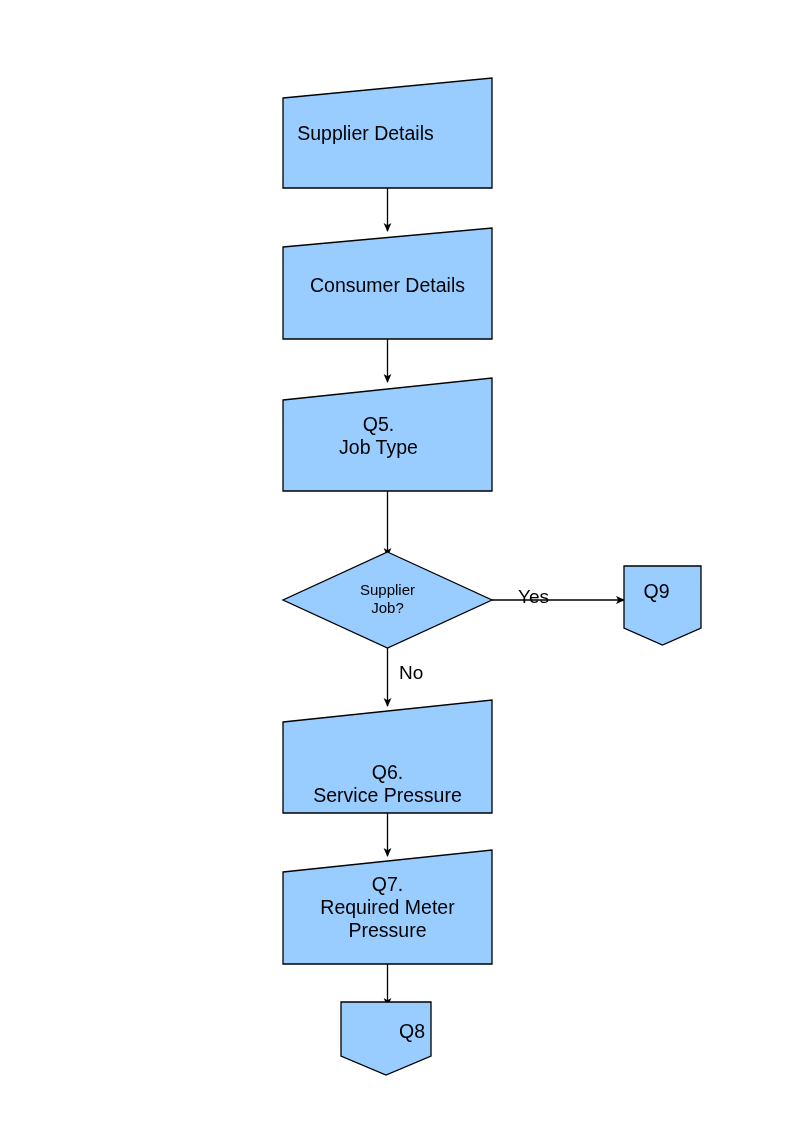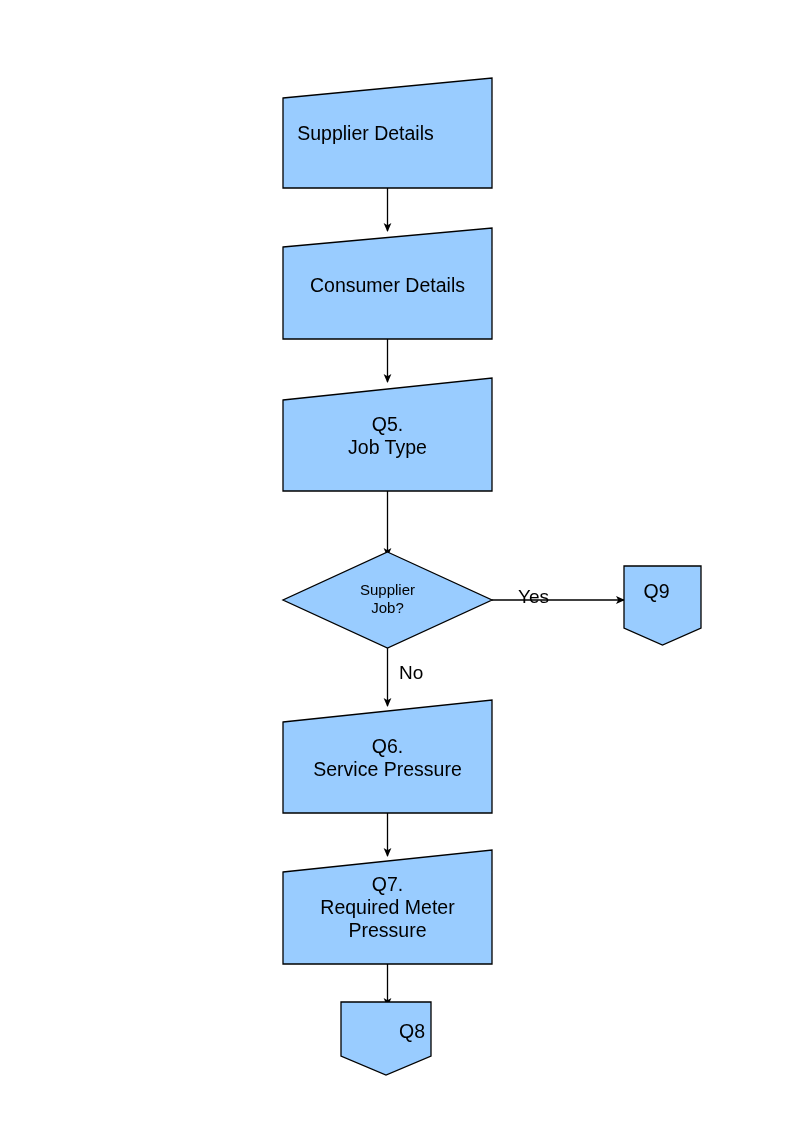--- a/index.html
+++ b/index.html
@@ -100,29 +100,29 @@
     <line x1="387.5" y1="964" x2="387.5" y2="1006" stroke="#000000" stroke-width="1.3" marker-end="url(#arrowhead)"></line>
   </g>
 
   <polygon points="341,1002 431,1002 431,1056 386,1075 341,1056" fill="#99ccff" stroke="#000000" stroke-width="1.3"></polygon>
 </svg>
 
 <div class="node-label label-process" style="left:283px; top:122px; width:165px;">Supplier Details</div>
 
 <div class="node-label label-process" style="left:283px; top:274px; width:209px;">Consumer Details</div>
 
-<div class="node-label label-process" style="left:283px; top:413px; width:209px;">Q5.
+<div class="node-label label-process" style="left:274px; top:413px; width:209px;">Q5.
 Job Type</div>
 
 <div class="node-label label-decision" style="left:283px; top:581px; width:209px;">Supplier
 Job?</div>
 
 <div class="node-label label-terminal" style="left:624px; top:580px; width:65px;">Q9</div>
 
-<div class="node-label label-process" style="left:283px; top:735px; width:209px;">Q6.
+<div class="node-label label-process" style="left:283px; top:761px; width:209px;">Q6.
 Service Pressure</div>
 
 <div class="node-label label-process" style="left:283px; top:873px; width:209px;">Q7.
 Required Meter
 Pressure</div>
 
 <div class="node-label label-terminal" style="left:360px; top:1020px; width:88px;margin-left:8px;">Q8</div>
 
 <div class="edge-label" style="left:518px; top:586px;">Yes</div>
 

